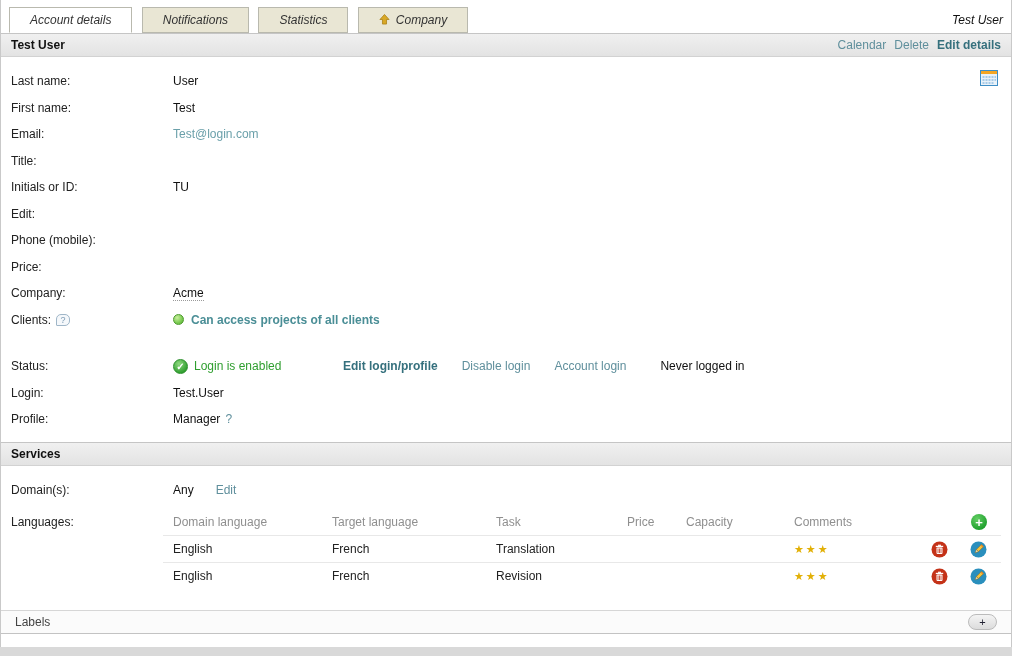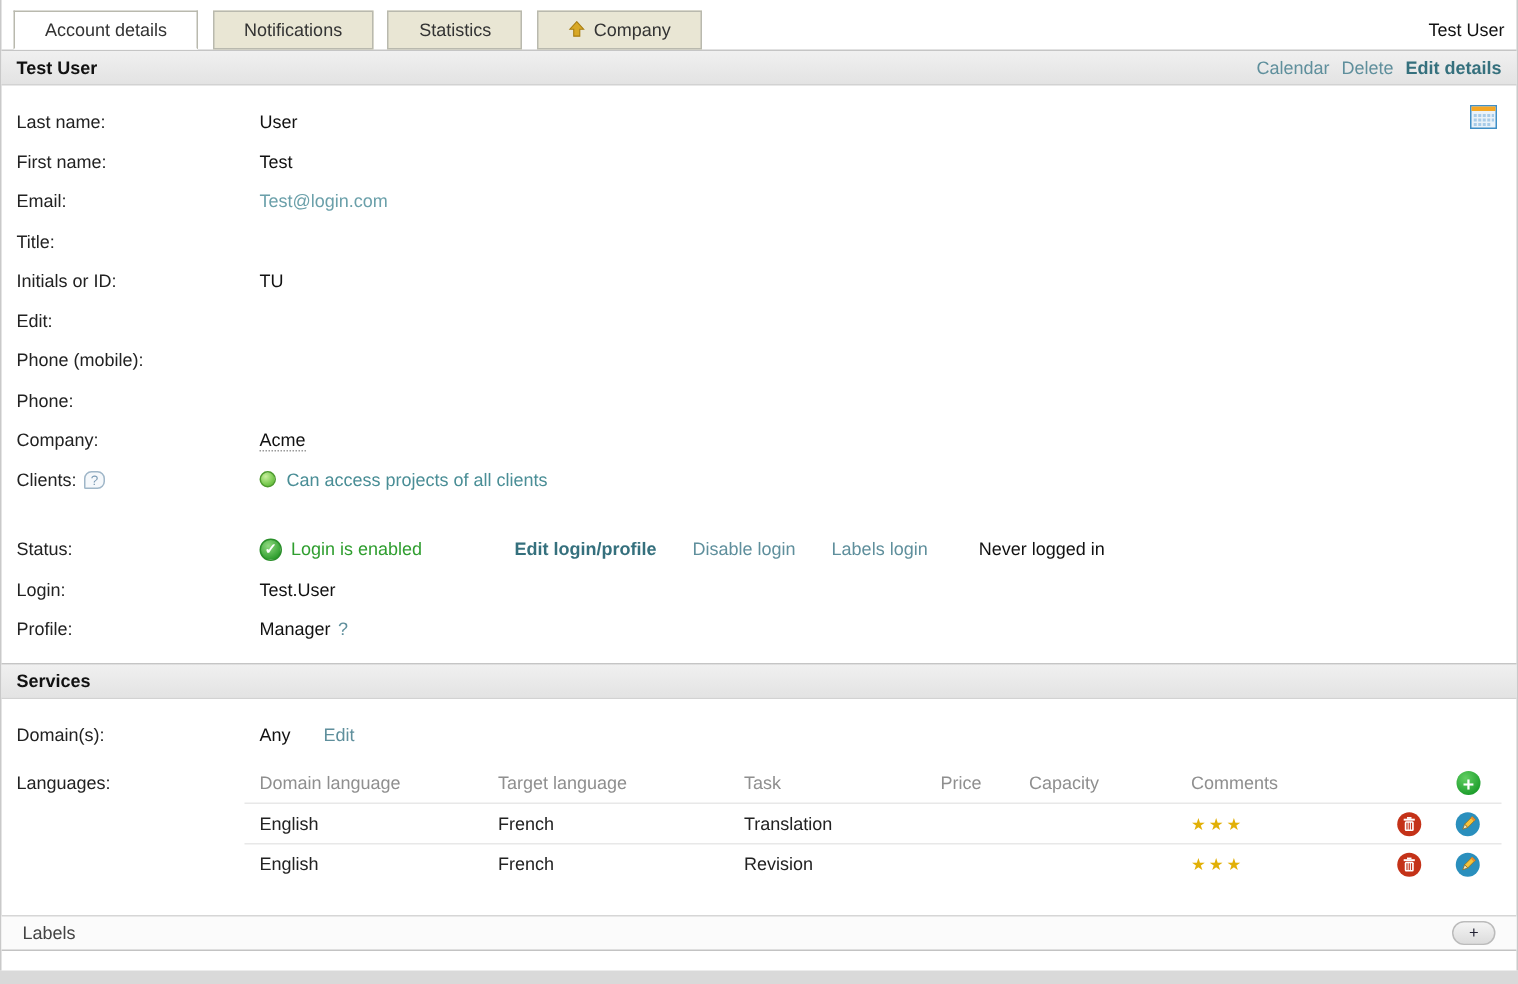--- a/index.html
+++ b/index.html
@@ -9,21 +9,21 @@
     background:#d9d9d9;
     font-family:"Liberation Sans", sans-serif;
     font-size:12px; color:#222;
   }
   .container {
     position:relative; width:1012px; height:647px;
     background:#fff;
     border-left:1px solid #c9c9c9; border-right:1px solid #c9c9c9;
   }
   
-  .tabs-row { position:relative; height:33px; padding:7px 8px 0 8px; }
+  .tabs-row { position:relative; height:33px; padding:7px 8px 0 8px;font-style:italic; }
   .tab {
     display:inline-block; height:26px; line-height:24px;
     padding:0 20px; margin-right:6px;
     background:#e9e6d4; border:1px solid #b9b9ae;
     color:#333; cursor:pointer; vertical-align:bottom;
   }
   .tab.active { background:#fff; border-bottom-color:#fff; }
   .tab .tab-icon { display:inline-block; vertical-align:-1px; margin-right:6px; }
   .top-user { position:absolute; right:8px; top:13px; color:#111; }
   
@@ -36,21 +36,21 @@
   .header-actions { margin-left:auto; display:flex; gap:8px; }
   .link { color:#5f8f9c; text-decoration:none; cursor:pointer; }
   .link-bold { color:#35707d; font-weight:bold; }
   
   .fields { padding:11px 0 9px 0; }
   .field-row { display:flex; align-items:center; height:26.5px; padding-left:10px; }
   .f-label { width:162px; flex:none; display:flex; align-items:center; gap:5px; color:#222; }
   .f-value { color:#111;text-align:center; }
   .f-value.v-link { color:#6ba0aa; cursor:pointer; }
   .f-value.v-dotted { border-bottom:1px dotted #9a9a9a; cursor:help; }
-  .f-value.v-status { color:#4a8e96; display:flex; align-items:center; }
+  .f-value.v-status { color:#4a8e96; display:flex; align-items:center;font-weight:bold; }
   
   .help-bubble {
     display:inline-flex; align-items:center; justify-content:center;
     width:14px; height:12px; border:1px solid #9fb6c8; border-radius:5px 5px 5px 1px;
     color:#7d9cb5; background:#f5f8fb; font-size:9px; cursor:pointer;
   }
   .green-dot {
     display:inline-block; width:11px; height:11px; border-radius:50%;
     background:radial-gradient(circle at 35% 30%, #c9ef9e, #77c94e 62%, #5aab35);
     border:1px solid #4d9a2d; margin-right:7px;
@@ -223,21 +223,21 @@
 
       </span>
       <span class="f-value">
         
         <span class="f-value-text"></span>
       </span>
     </div>
 
     <div class="field-row">
       <span class="f-label">
-        <span class="f-label-text">Phone:</span>
+        <span class="f-label-text">Price:</span>
 
       </span>
       <span class="f-value">
         
         <span class="f-value-text"></span>
       </span>
     </div>
 
     <div class="field-row">
       <span class="f-label">
@@ -265,21 +265,21 @@
   <div class="fields">
     <div class="field-row">
       <span class="f-label">Status:</span>
       <span class="status-flex">
         <span class="status-enabled">
           <span class="check-circle">✓</span>
           <span class="green-text">Login is enabled</span>
         </span>
         <a class="link link-bold sp1">Edit login/profile</a>
         <a class="link sp2">Disable login</a>
-        <a class="link sp3">Labels login</a>
+        <a class="link sp3">Account login</a>
         <span class="never-logged">Never logged in</span>
       </span>
     </div>
     <div class="field-row">
       <span class="f-label">Login:</span>
       <span class="f-value">Test.User</span>
     </div>
     <div class="field-row">
       <span class="f-label">Profile:</span>
       <span class="f-value">Manager</span>

